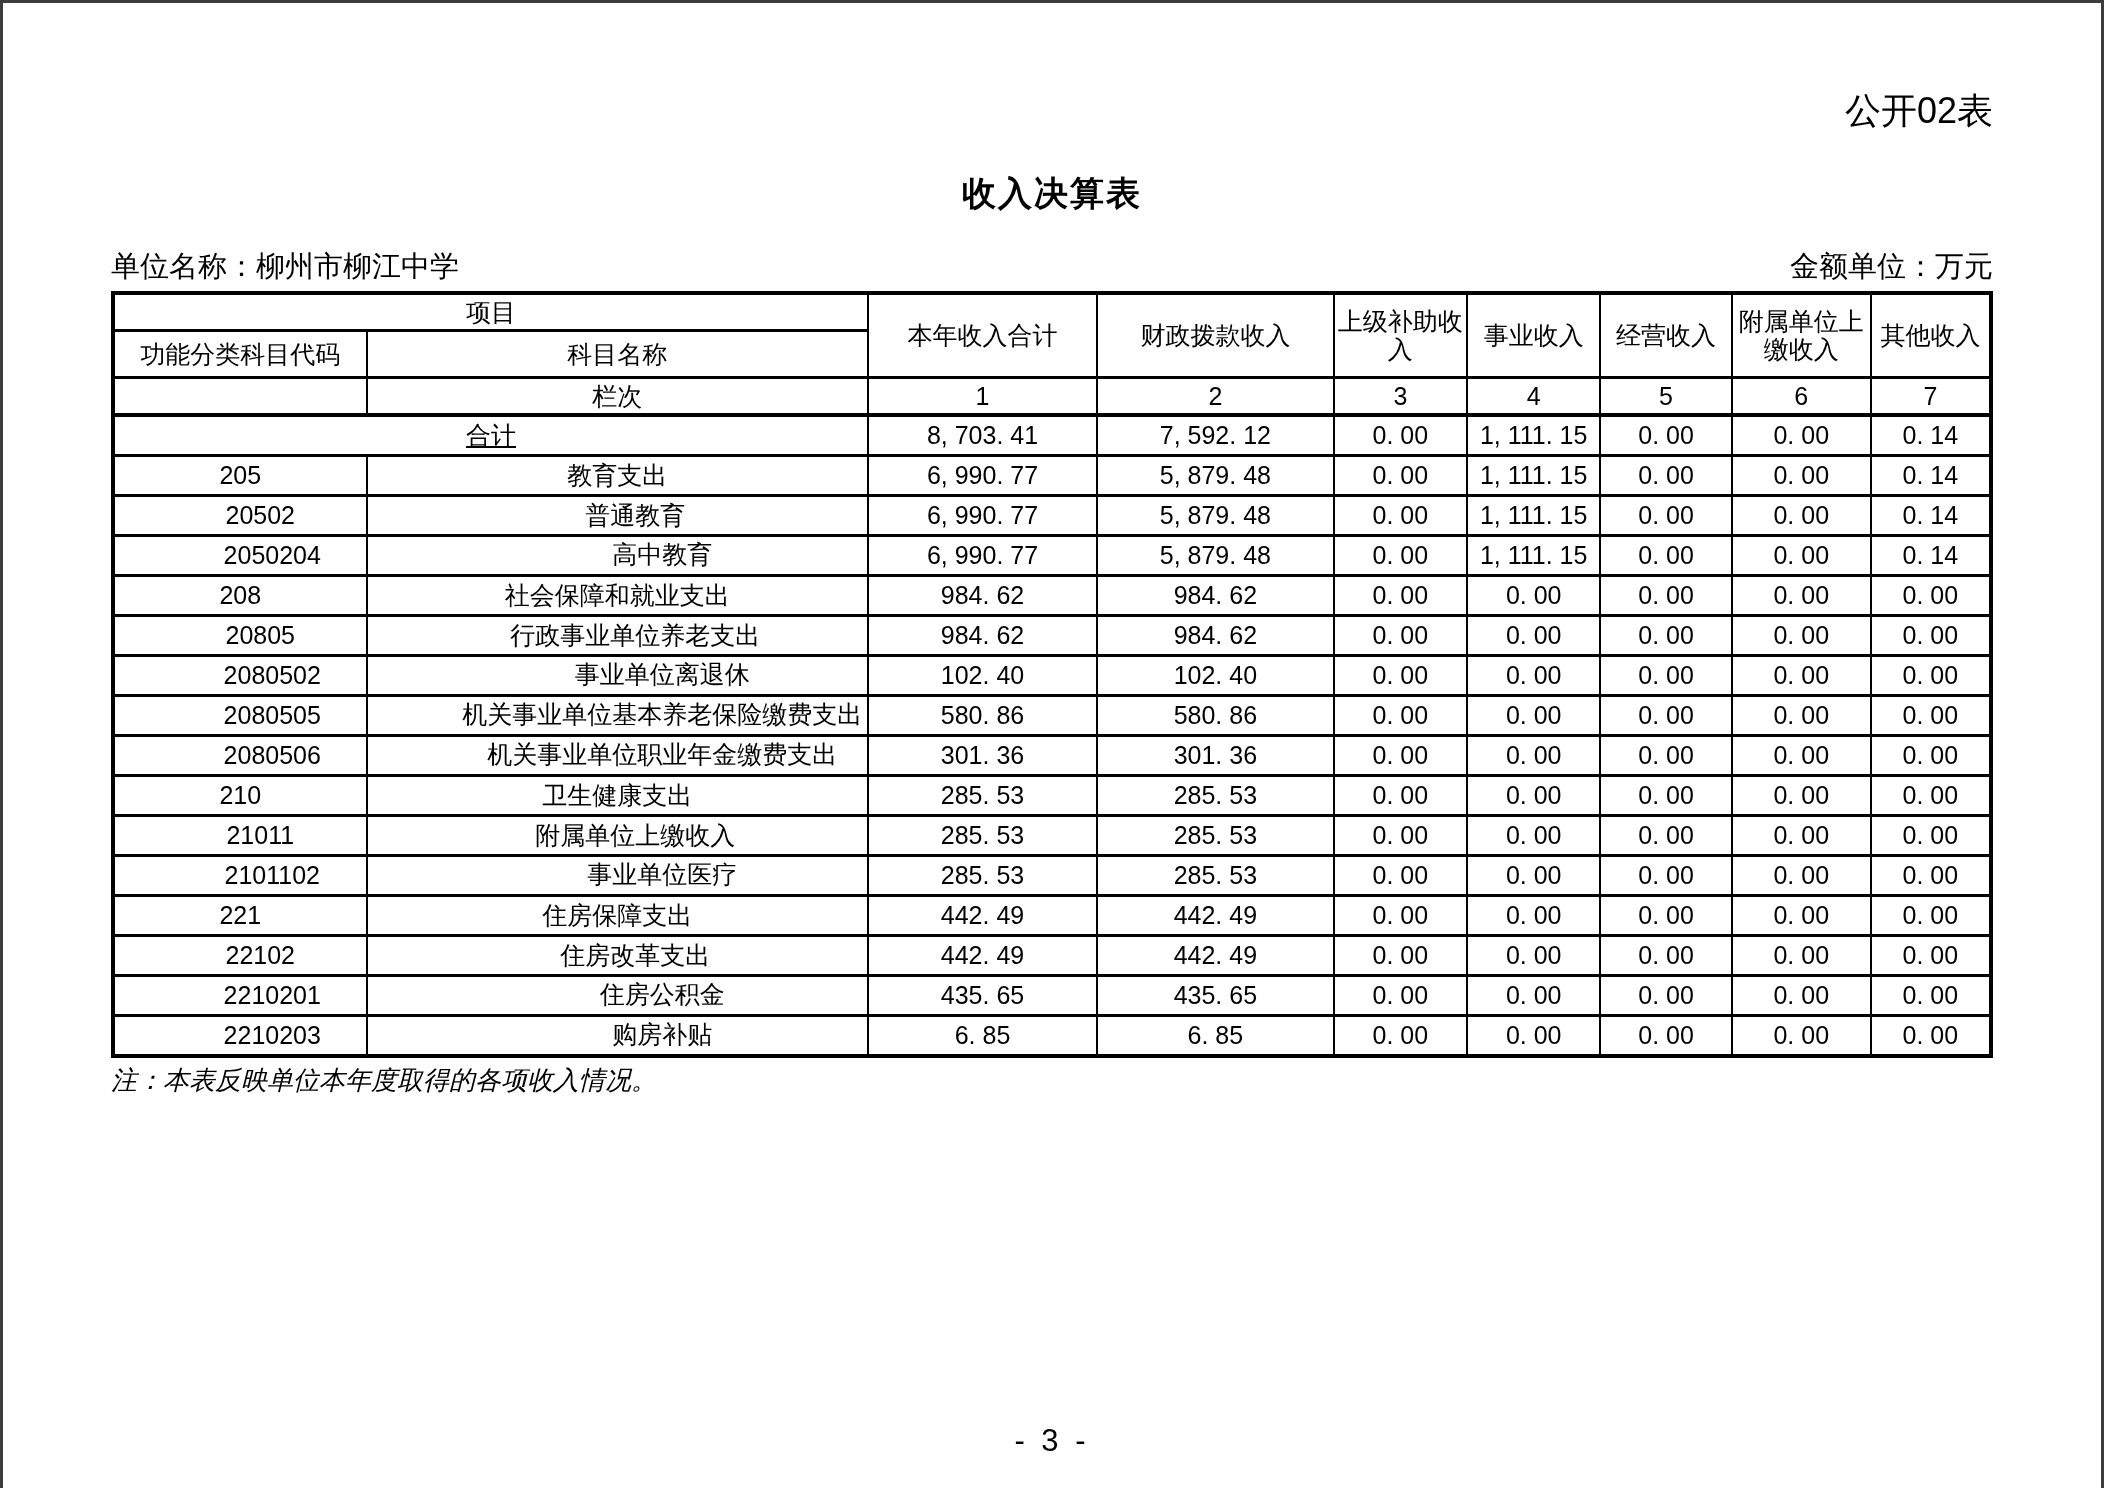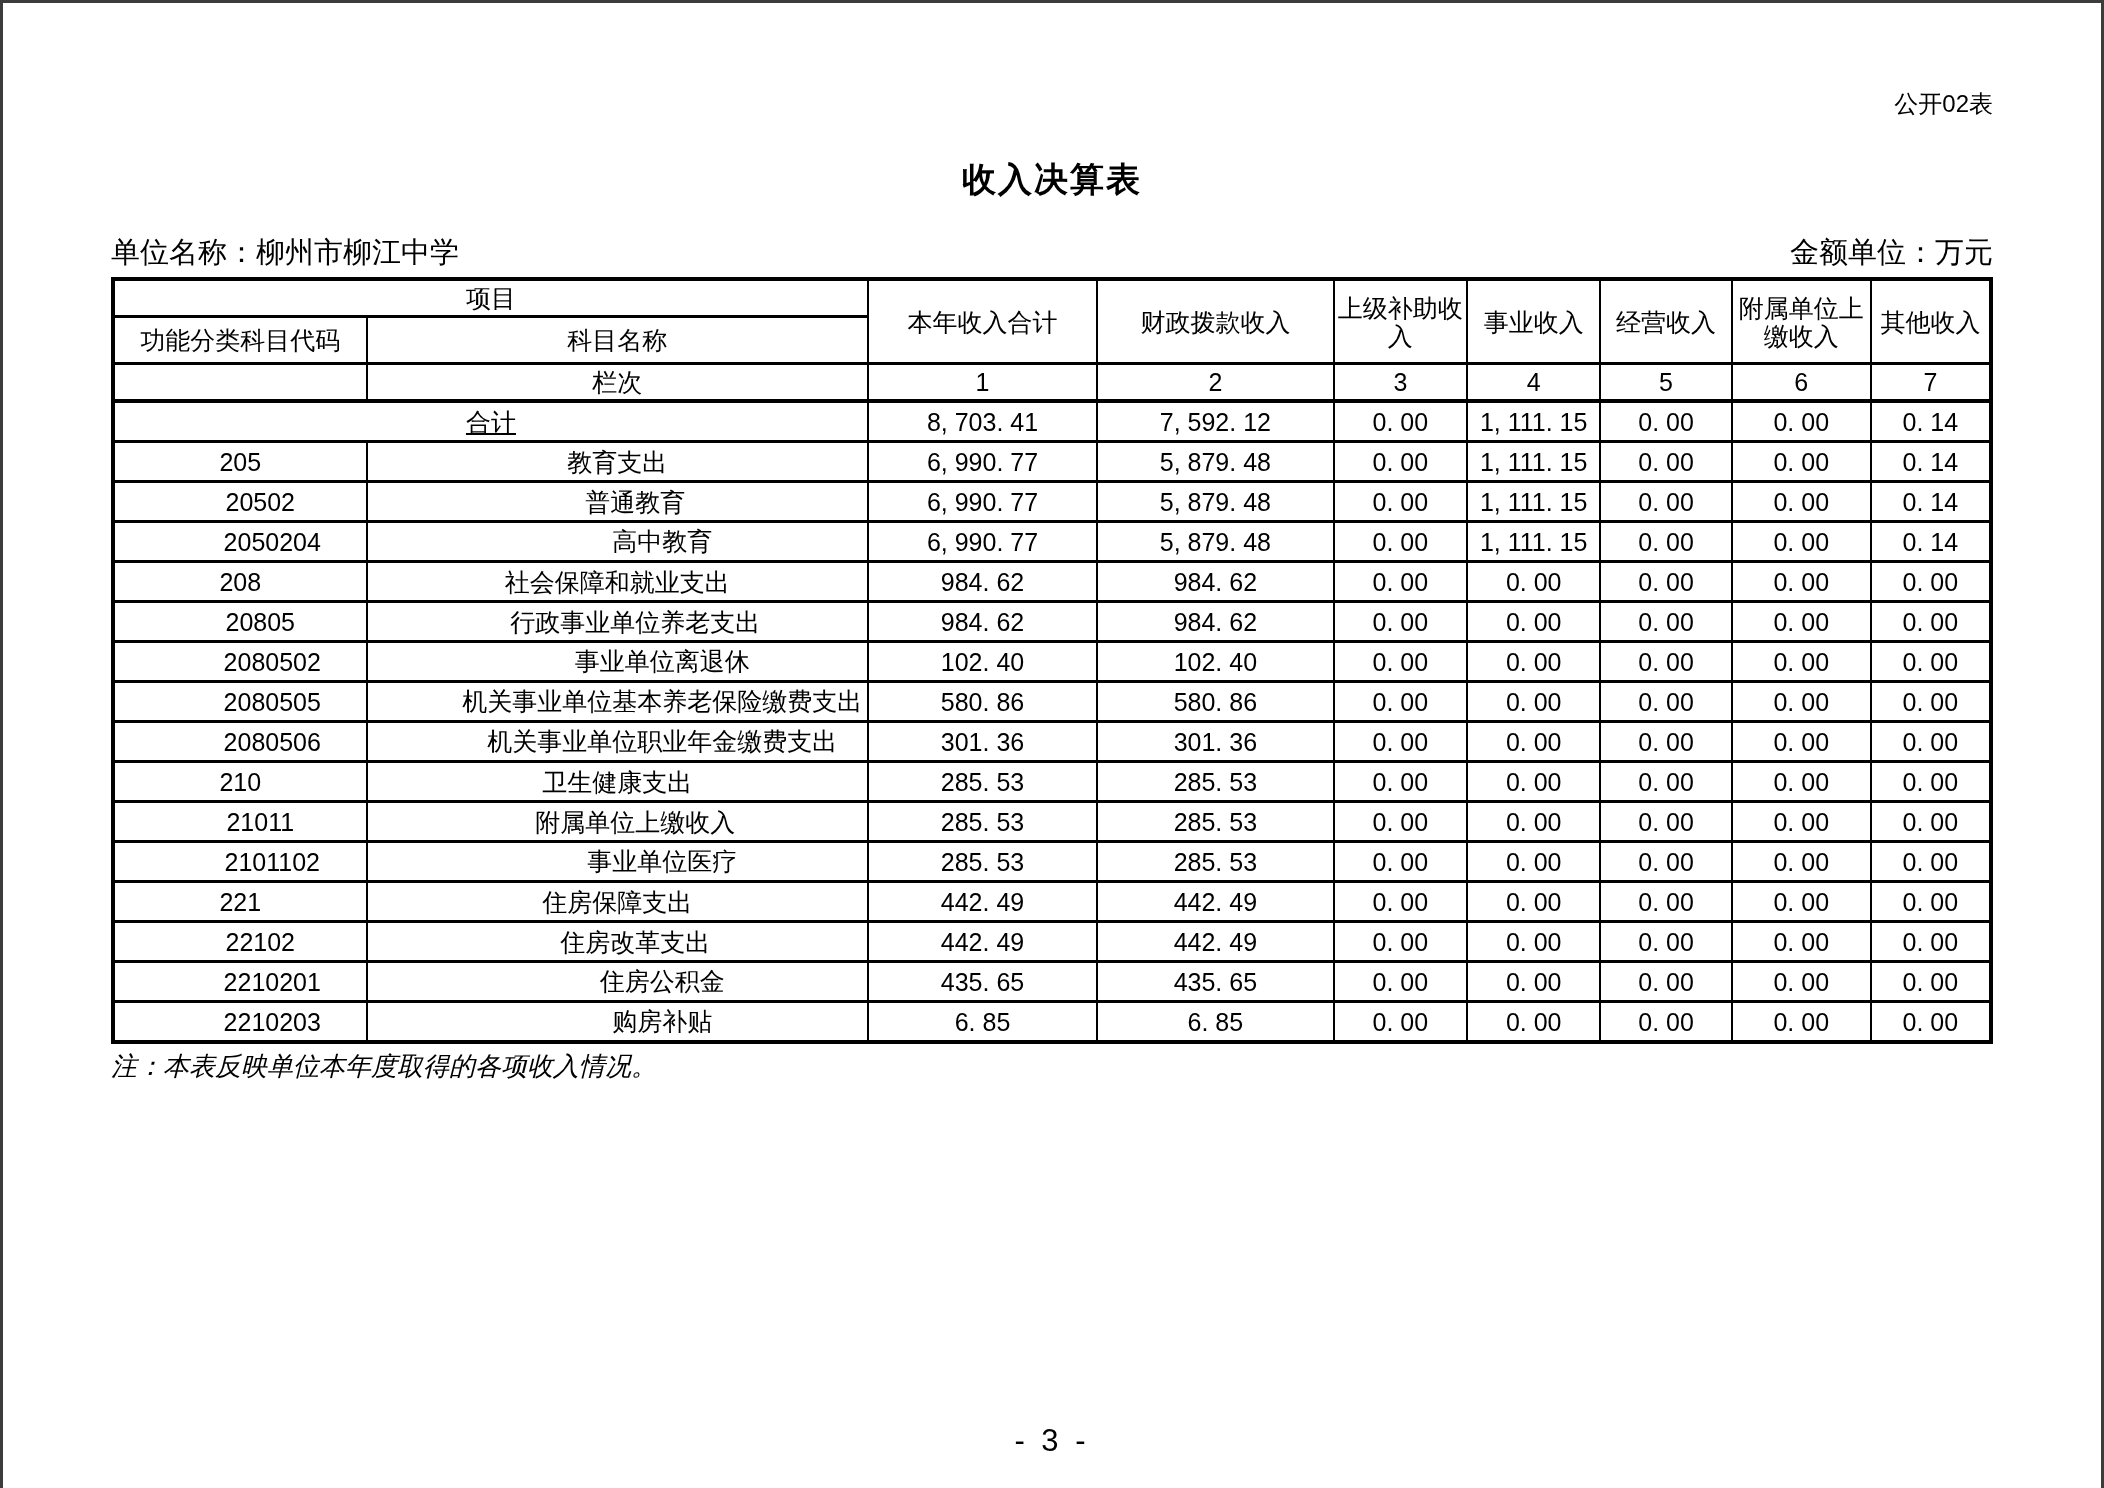--- a/index.html
+++ b/index.html
@@ -14,21 +14,21 @@
     border-right: 3px solid #3c3c3c;
     font-family: "Liberation Sans", "DejaVu Sans", sans-serif;
     color: #000;
     overflow: hidden;
   }
   .content { padding: 0 108px; }
 
   .doc-label {
     padding-top: 88px;
     text-align: right;
-    font-size: 24px;
+    font-size: 36px;
     line-height: 1.1;
   }
   .title {
     margin-top: 40px;
     text-align: center;
     font-size: 34px;
     font-weight: bold;
     letter-spacing: 2px;
   }
   .meta-row {

